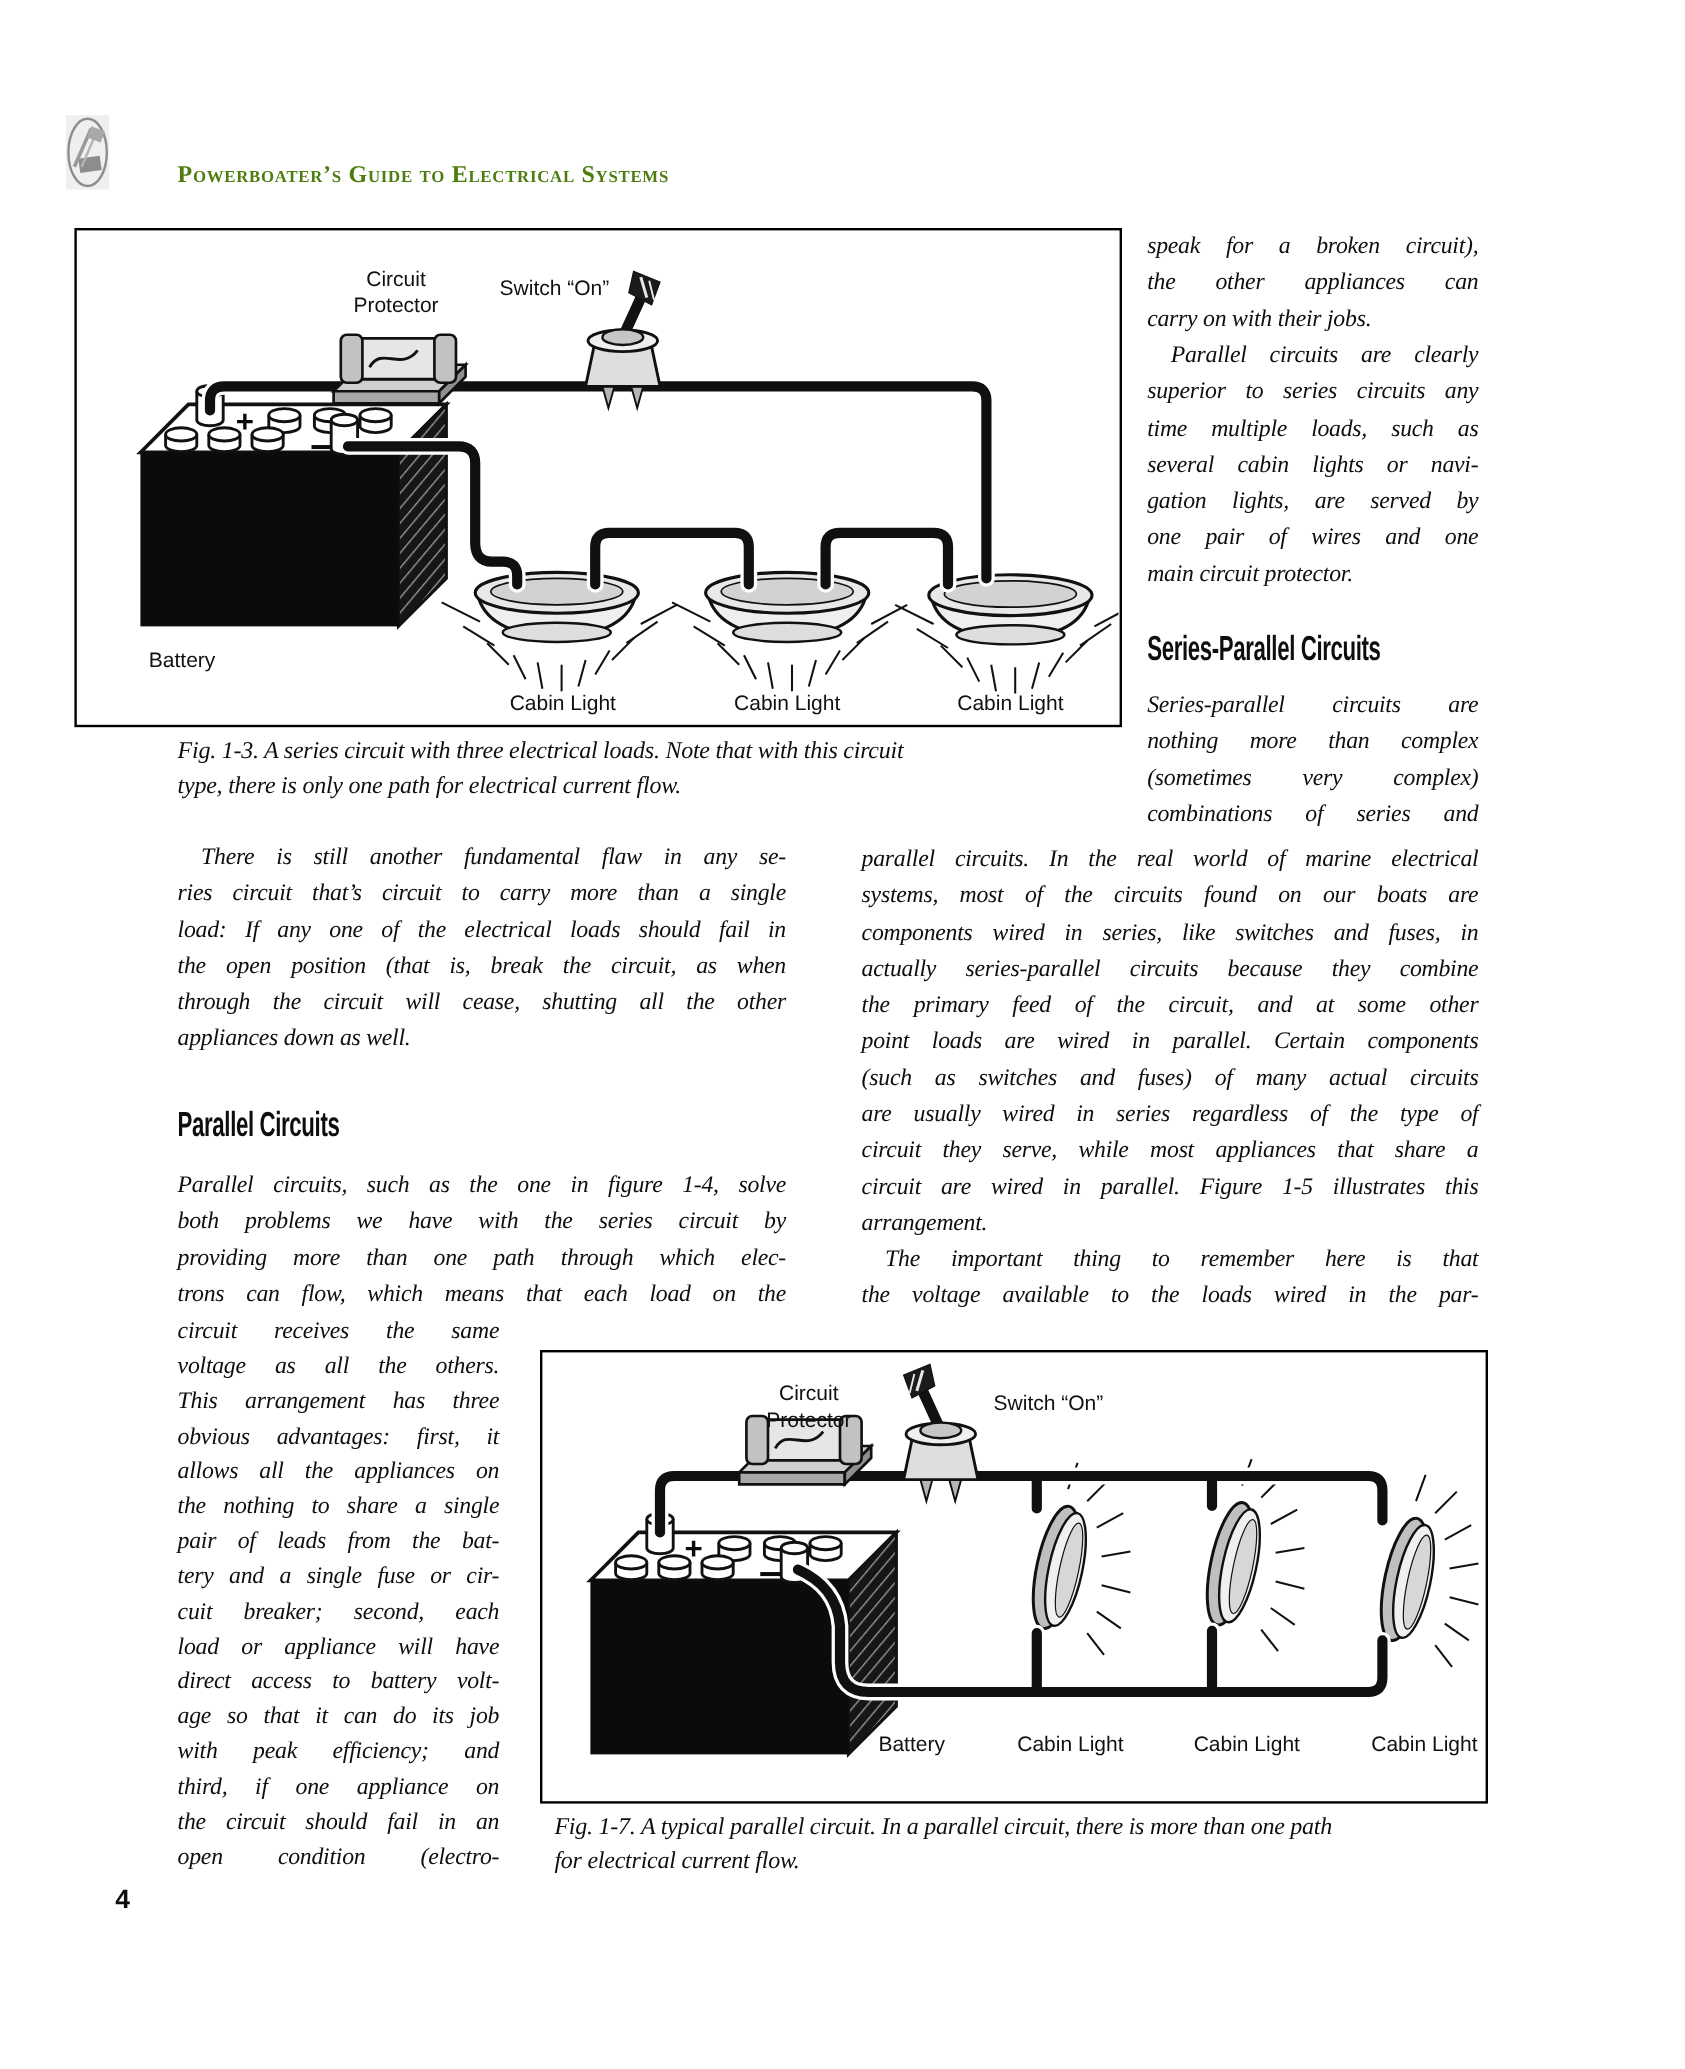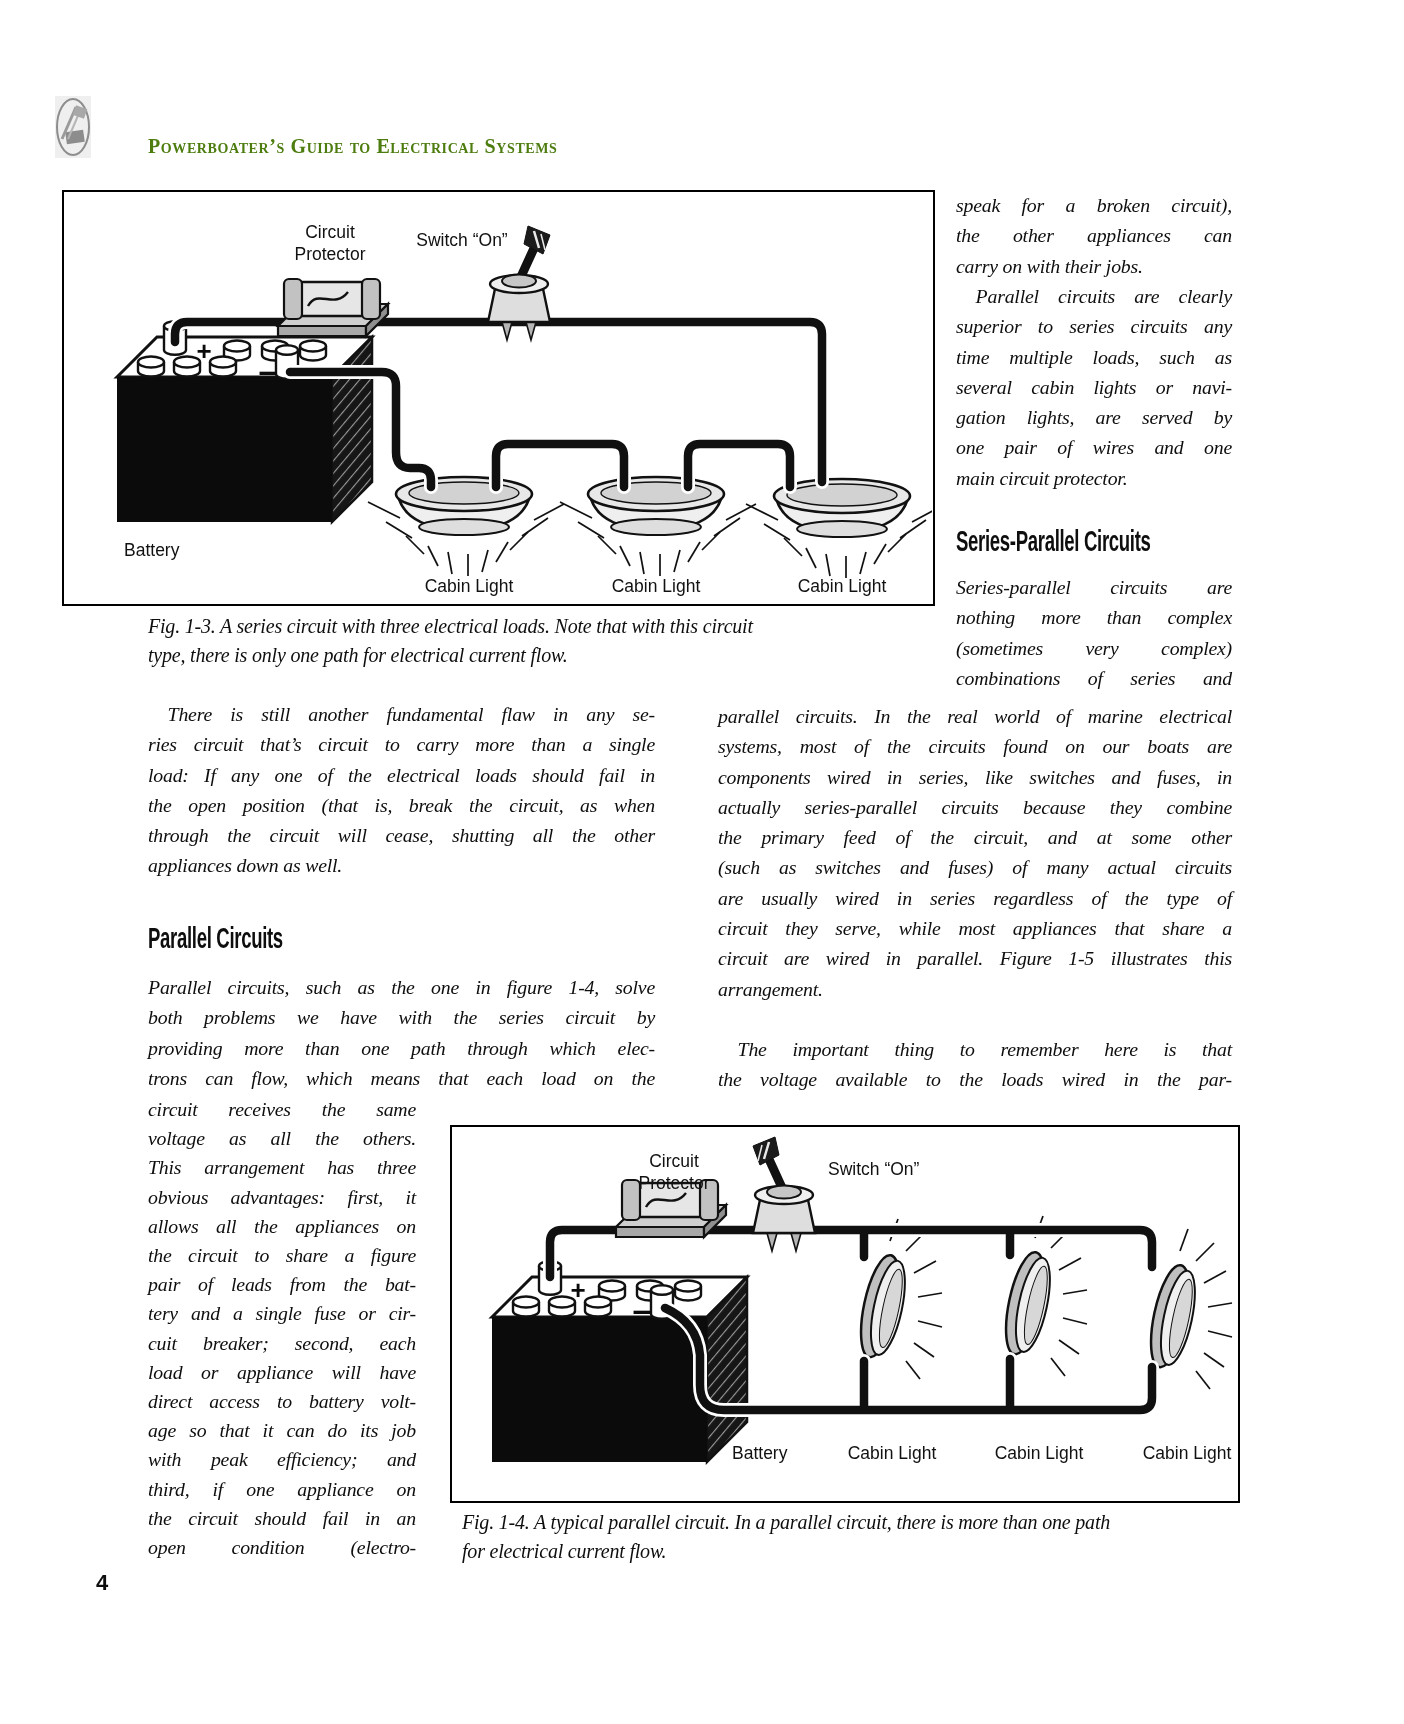--- a/index.html
+++ b/index.html
@@ -184,20 +184,21 @@
     <div>(sometimes very complex)</div>
     <div>combinations of series and</div>
   </div>
 
 <div class="abs body-text lines endleft" style="left:718px;top:701px;width:514px">
     <div>parallel circuits. In the real world of marine electrical</div>
     <div>systems, most of the circuits found on our boats are</div>
     <div>components wired in series, like switches and fuses, in</div>
     <div>actually series-parallel circuits because they combine</div>
     <div>the primary feed of the circuit, and at some other</div>
+    <div>point loads are wired in parallel. Certain components</div>
     <div>(such as switches and fuses) of many actual circuits</div>
     <div>are usually wired in series regardless of the type of</div>
     <div>circuit they serve, while most appliances that share a</div>
     <div>circuit are wired in parallel. Figure 1-5 illustrates this</div>
     <div>arrangement.</div>
   </div>
 <div class="abs body-text lines" style="left:718px;top:1034px;width:514px">
     <div> The important thing to remember here is that</div>
     <div>the voltage available to the loads wired in the par-</div>
   </div>
@@ -218,21 +219,21 @@
     <div>both problems we have with the series circuit by</div>
     <div>providing more than one path through which elec-</div>
     <div>trons can flow, which means that each load on the</div>
   </div>
 <div class="abs body-text narrow-lh lines" style="left:148px;top:1095px;width:268px">
     <div>circuit receives the same</div>
     <div>voltage as all the others.</div>
     <div>This arrangement has three</div>
     <div>obvious advantages: first, it</div>
     <div>allows all the appliances on</div>
-    <div>the circuit to share a figure</div>
+    <div>the nothing to share a single</div>
     <div>pair of leads from the bat-</div>
     <div>tery and a single fuse or cir-</div>
     <div>cuit breaker; second, each</div>
     <div>load or appliance will have</div>
     <div>direct access to battery volt-</div>
     <div>age so that it can do its job</div>
     <div>with peak efficiency; and</div>
     <div>third, if one appliance on</div>
     <div>the circuit should fail in an</div>
     <div>open condition (electro-</div>
@@ -258,17 +259,17 @@
     <text class="svg-label" text-anchor="middle" x="222" y="40">Circuit</text>
     <text class="svg-label" text-anchor="middle" x="222" y="62">Protector</text>
     <text class="svg-label" x="376" y="48">Switch “On”</text>
     <text class="svg-label" x="280" y="332">Battery</text>
     <text class="svg-label" text-anchor="middle" x="440" y="332">Cabin Light</text>
     <text class="svg-label" text-anchor="middle" x="587" y="332">Cabin Light</text>
     <text class="svg-label" text-anchor="middle" x="735" y="332">Cabin Light</text>
   </svg>
 </div>
 <div class="abs caption" style="left:462px;top:1508px;width:778px">
-    <div>Fig. 1-4. A typical parallel circuit. In a parallel circuit, there is more than one path</div>
+    <div>Fig. 1-7. A typical parallel circuit. In a parallel circuit, there is more than one path</div>
     <div>for electrical current flow.</div>
   </div>
 
 <div class="abs page-num" style="left:96px;top:1570px">4</div>
 
 </body></html>

